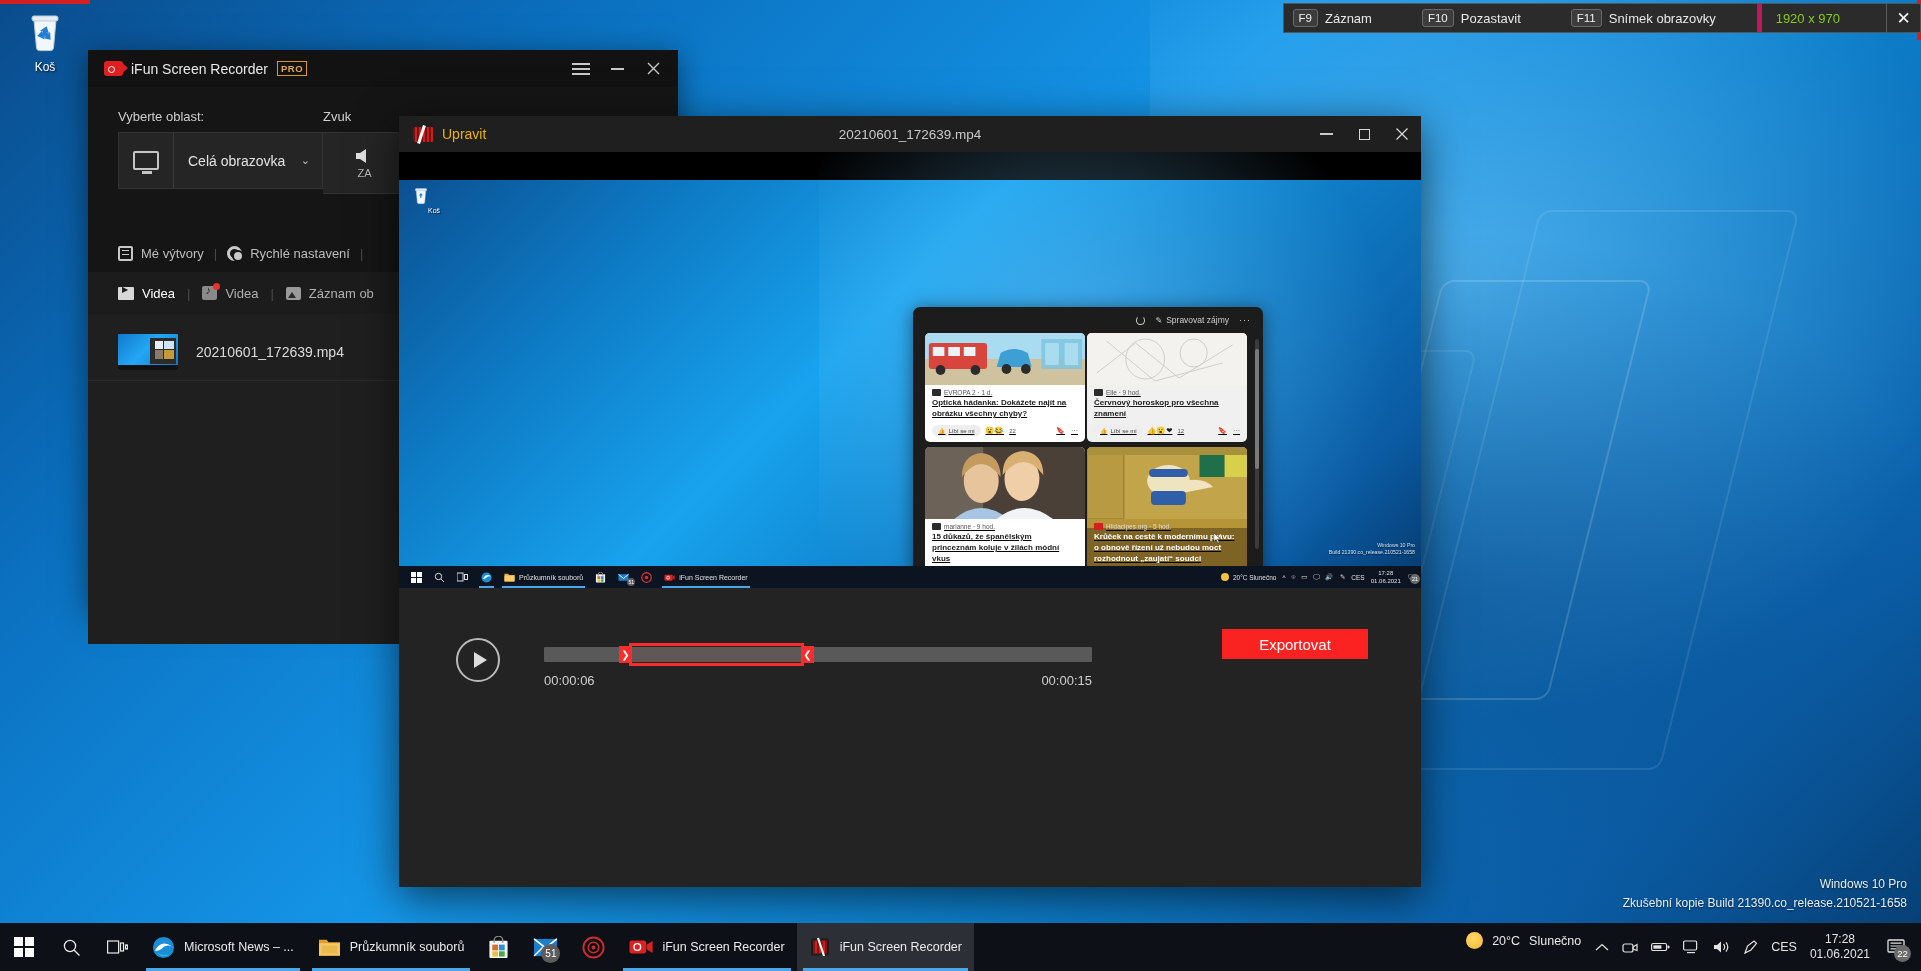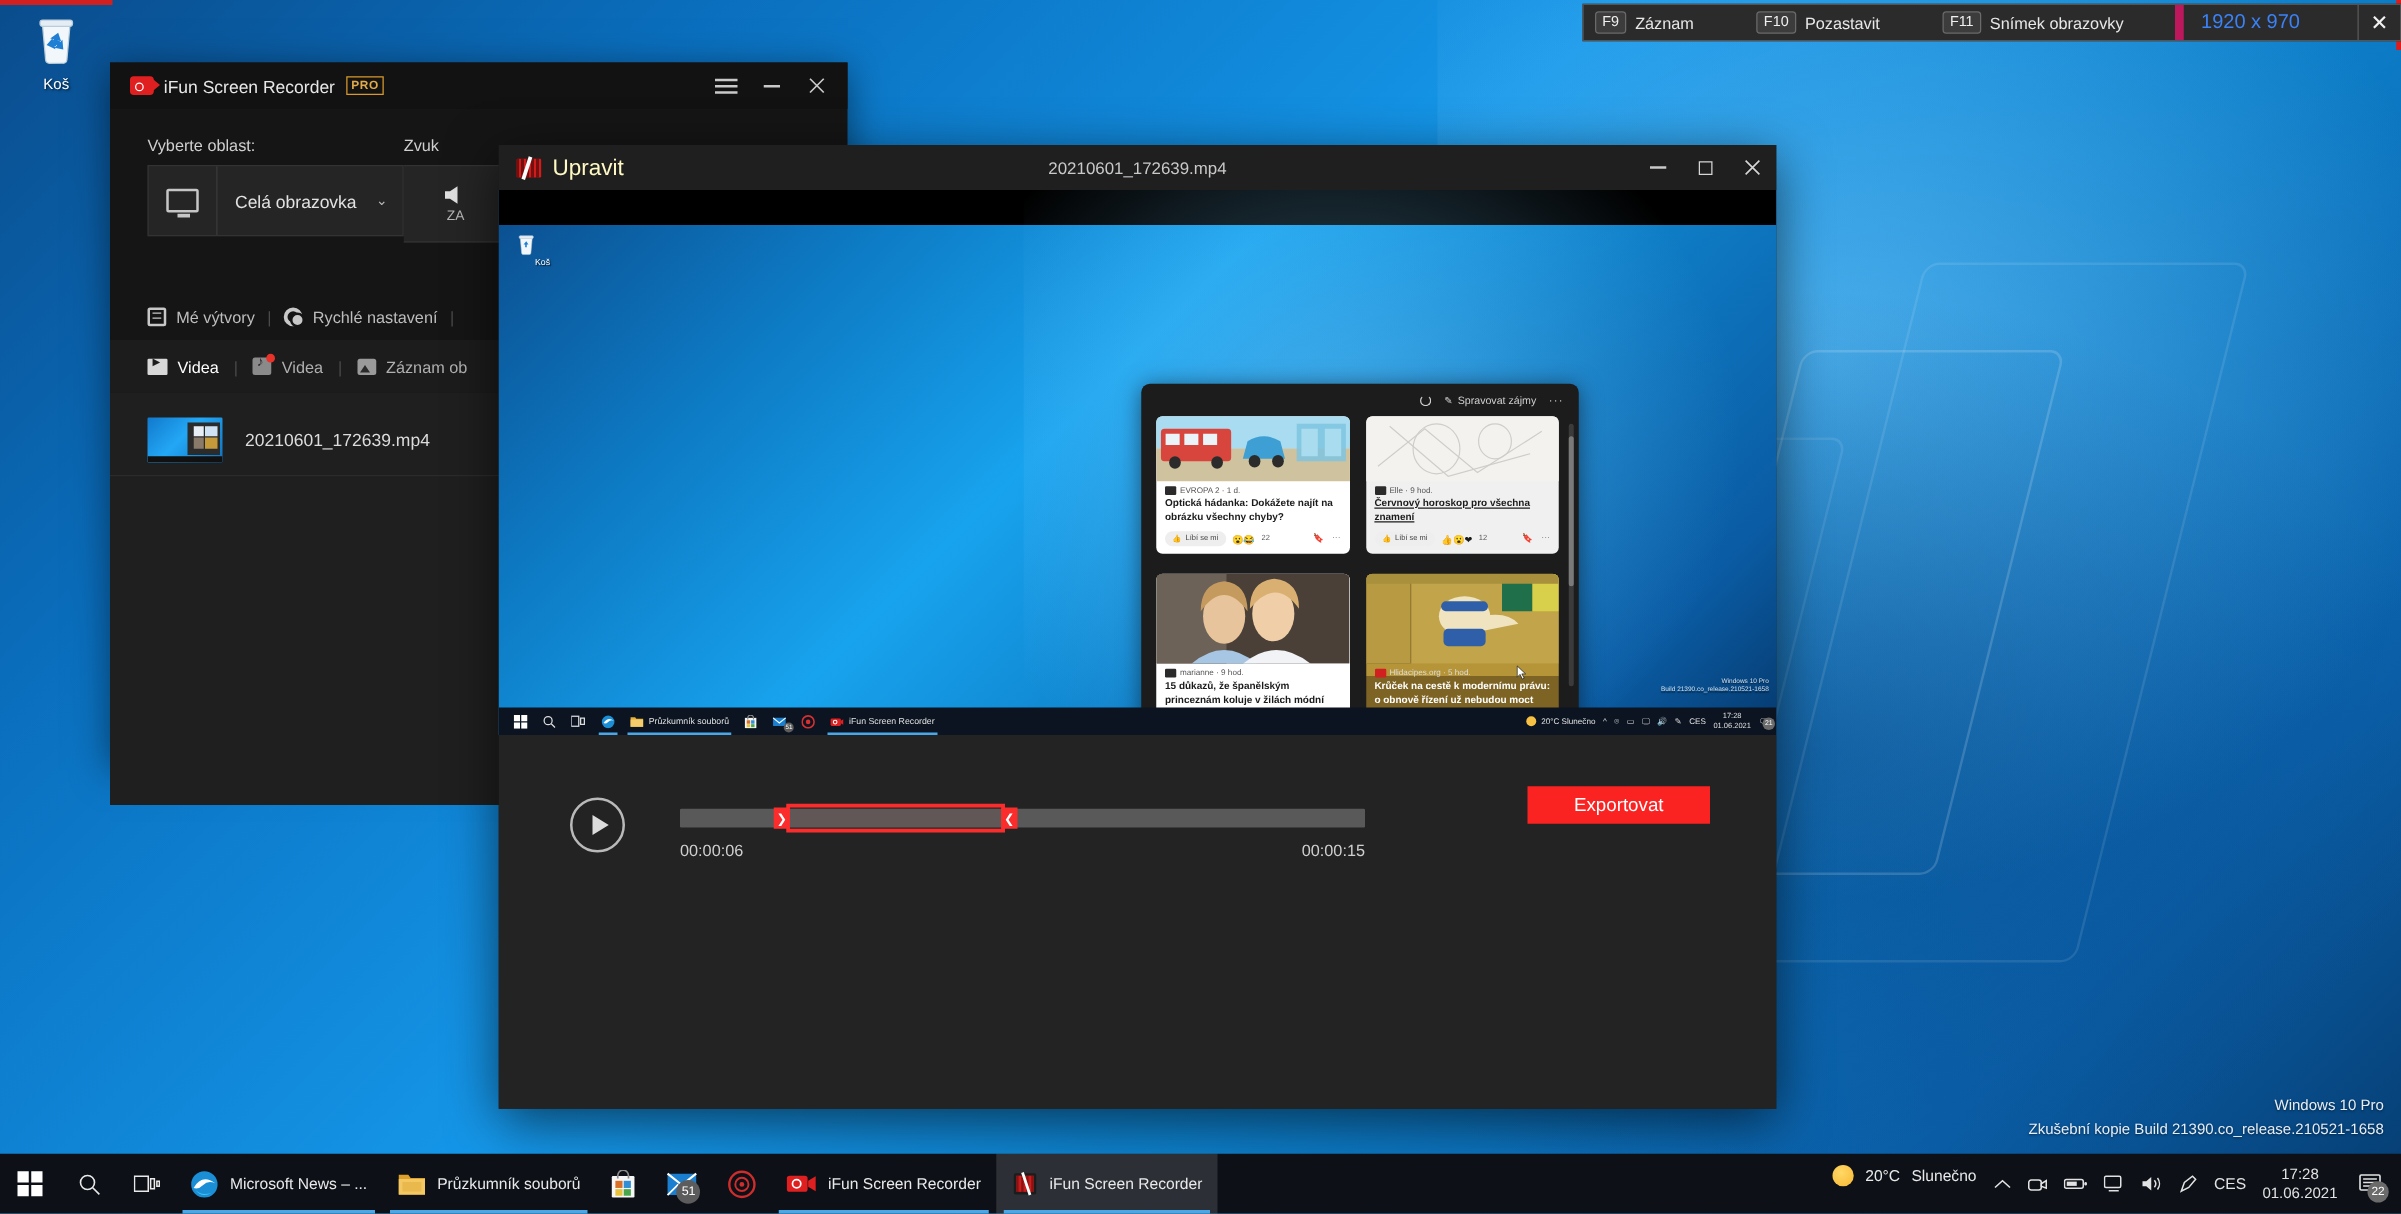--- a/index.html
+++ b/index.html
@@ -48,22 +48,22 @@
     display: flex; align-items: stretch;
     background: #2b2b2b; border: 1px solid #555;
     color: #e8e8e8; font-size: 13px; gap: 32px;
   }
   .hk-group { display:flex; align-items:center; gap:7px; padding: 0 9px; }
   .hk-key {
     background: #3c3c3c; border: 1px solid #6a6a6a; border-radius: 3px;
     padding: 1px 5px; font-size: 11.5px; color: #f0f0f0; line-height: 14px;
   }
   .hk-res {
-    display:flex; align-items:center; padding: 0 14px; border-left: 7px solid #be185d;
-    font-size: 16px; color: #3b82f6;
+    display:flex; align-items:center; padding: 0 14px; border-left: 5px solid #be185d;
+    font-size: 13px; color: #84cc16;
   }
   .hk-close {
     display:flex; align-items:center; justify-content:center; width: 34px;
     border-left: 1px solid #5a5a5a; font-size: 17px; color: #f2f2f2; cursor: pointer;
   }
 
   
   .ifun-win {
     position: absolute; left: 88px; top: 50px; width: 590px; height: 560px;
     background: #151515; color: #ddd;
@@ -178,21 +178,21 @@
     height: 36px; background: #1f1f1f; display:flex; align-items:center; padding: 0 0 0 14px;
     position: relative;
   }
   .edit-logo {
     width: 20px; height: 15px; background:#cf1c1c; margin-right: 9px; position: relative; flex:none;
     border-radius: 1px;
   }
   .edit-logo:before { content:""; position:absolute; left:0; top:0; width:100%;height:100%;
     background: repeating-linear-gradient(to right, rgba(0,0,0,.45) 0 2px, transparent 2px 4px); }
   .edit-logo:after { content:""; position:absolute; left:7px; top:-2px; width:3px;height:19px; background:#fff; transform: rotate(18deg); }
-  .edit-app { font-size: 18px; color: #fef9c3; }
+  .edit-app { font-size: 14px; color: #eab308; }
   .edit-file { position:absolute; left: 0; right:0; text-align:center; font-size: 13.5px; color:#c9c9c9; pointer-events:none; }
   .edit-ctrls { margin-left:auto; display:flex; z-index:2; }
   .edit-btn { width: 38px; height: 36px; display:flex;align-items:center;justify-content:center; color:#d6d6d6; cursor:pointer; font-size: 14px; }
   .sq { width:11px;height:11px; border:1.4px solid #d6d6d6; }
 
   
   .preview {
     position: relative; height: 436px; overflow: hidden;
     background: linear-gradient(135deg, #0b4d8d 0%, #0d79c3 22%, #18a3ee 44%, #0e7dc6 66%, #0a5ba3 88%, #063a6e 100%);
   }
@@ -208,21 +208,21 @@
     position: absolute; left: 514px; top: 155px; width: 350px; height: 283px;
     background: #1c1c1c; border-radius: 7px 7px 0 0; overflow: hidden;
     box-shadow: 0 2px 18px rgba(0,0,0,.5);
   }
   .nf-head { height: 26px; display:flex; align-items:center; justify-content:flex-end; gap:10px; padding-right: 12px;
              font-size: 8.5px; color:#cfcfcf; }
   .nf-refresh { width:9px;height:9px; border:1.3px solid #cfcfcf; border-radius:50%; border-top-color:transparent; }
   .nf-manage { display:flex; align-items:center; gap:4px; }
   .nf-pen { font-size: 8px; }
   .nf-dots { letter-spacing: 1px; font-size: 9px; }
-  .nf-grid { display:grid; grid-template-columns: 1fr 1fr; gap: 13px; padding: 0 16px 0 12px; }
+  .nf-grid { display:grid; grid-template-columns: 1fr 1fr; gap: 2px; padding: 0 16px 0 12px; text-decoration: underline; }
   .nf-card { border-radius: 5px; overflow:hidden; background:#fff; color:#1b1b1b; }
   .nf-img { height: 52px; position:relative; overflow:hidden; }
   .nf-src { font-size: 6.5px; color:#555; padding: 4px 7px 1px; display:flex; align-items:center; gap:3px; }
   .nf-srcbadge { display:inline-block; width:9px;height:7px; background:#d21f1f; border-radius:1px; }
   .nf-srcbadge.mi { background:#2b2b2b; color:#fff; font-size:5px; text-align:center; line-height:7px; }
   .nf-ttl { font-size: 8px; line-height: 11px; padding: 0 7px 4px; font-weight: 600; }
   .nf-ttl.ul { text-decoration: underline; }
   .nf-act { display:flex; align-items:center; gap:5px; padding: 2px 7px 6px; }
   .nf-like {
     display:flex; align-items:center; gap:3px; background:#eee; border-radius:9px;

